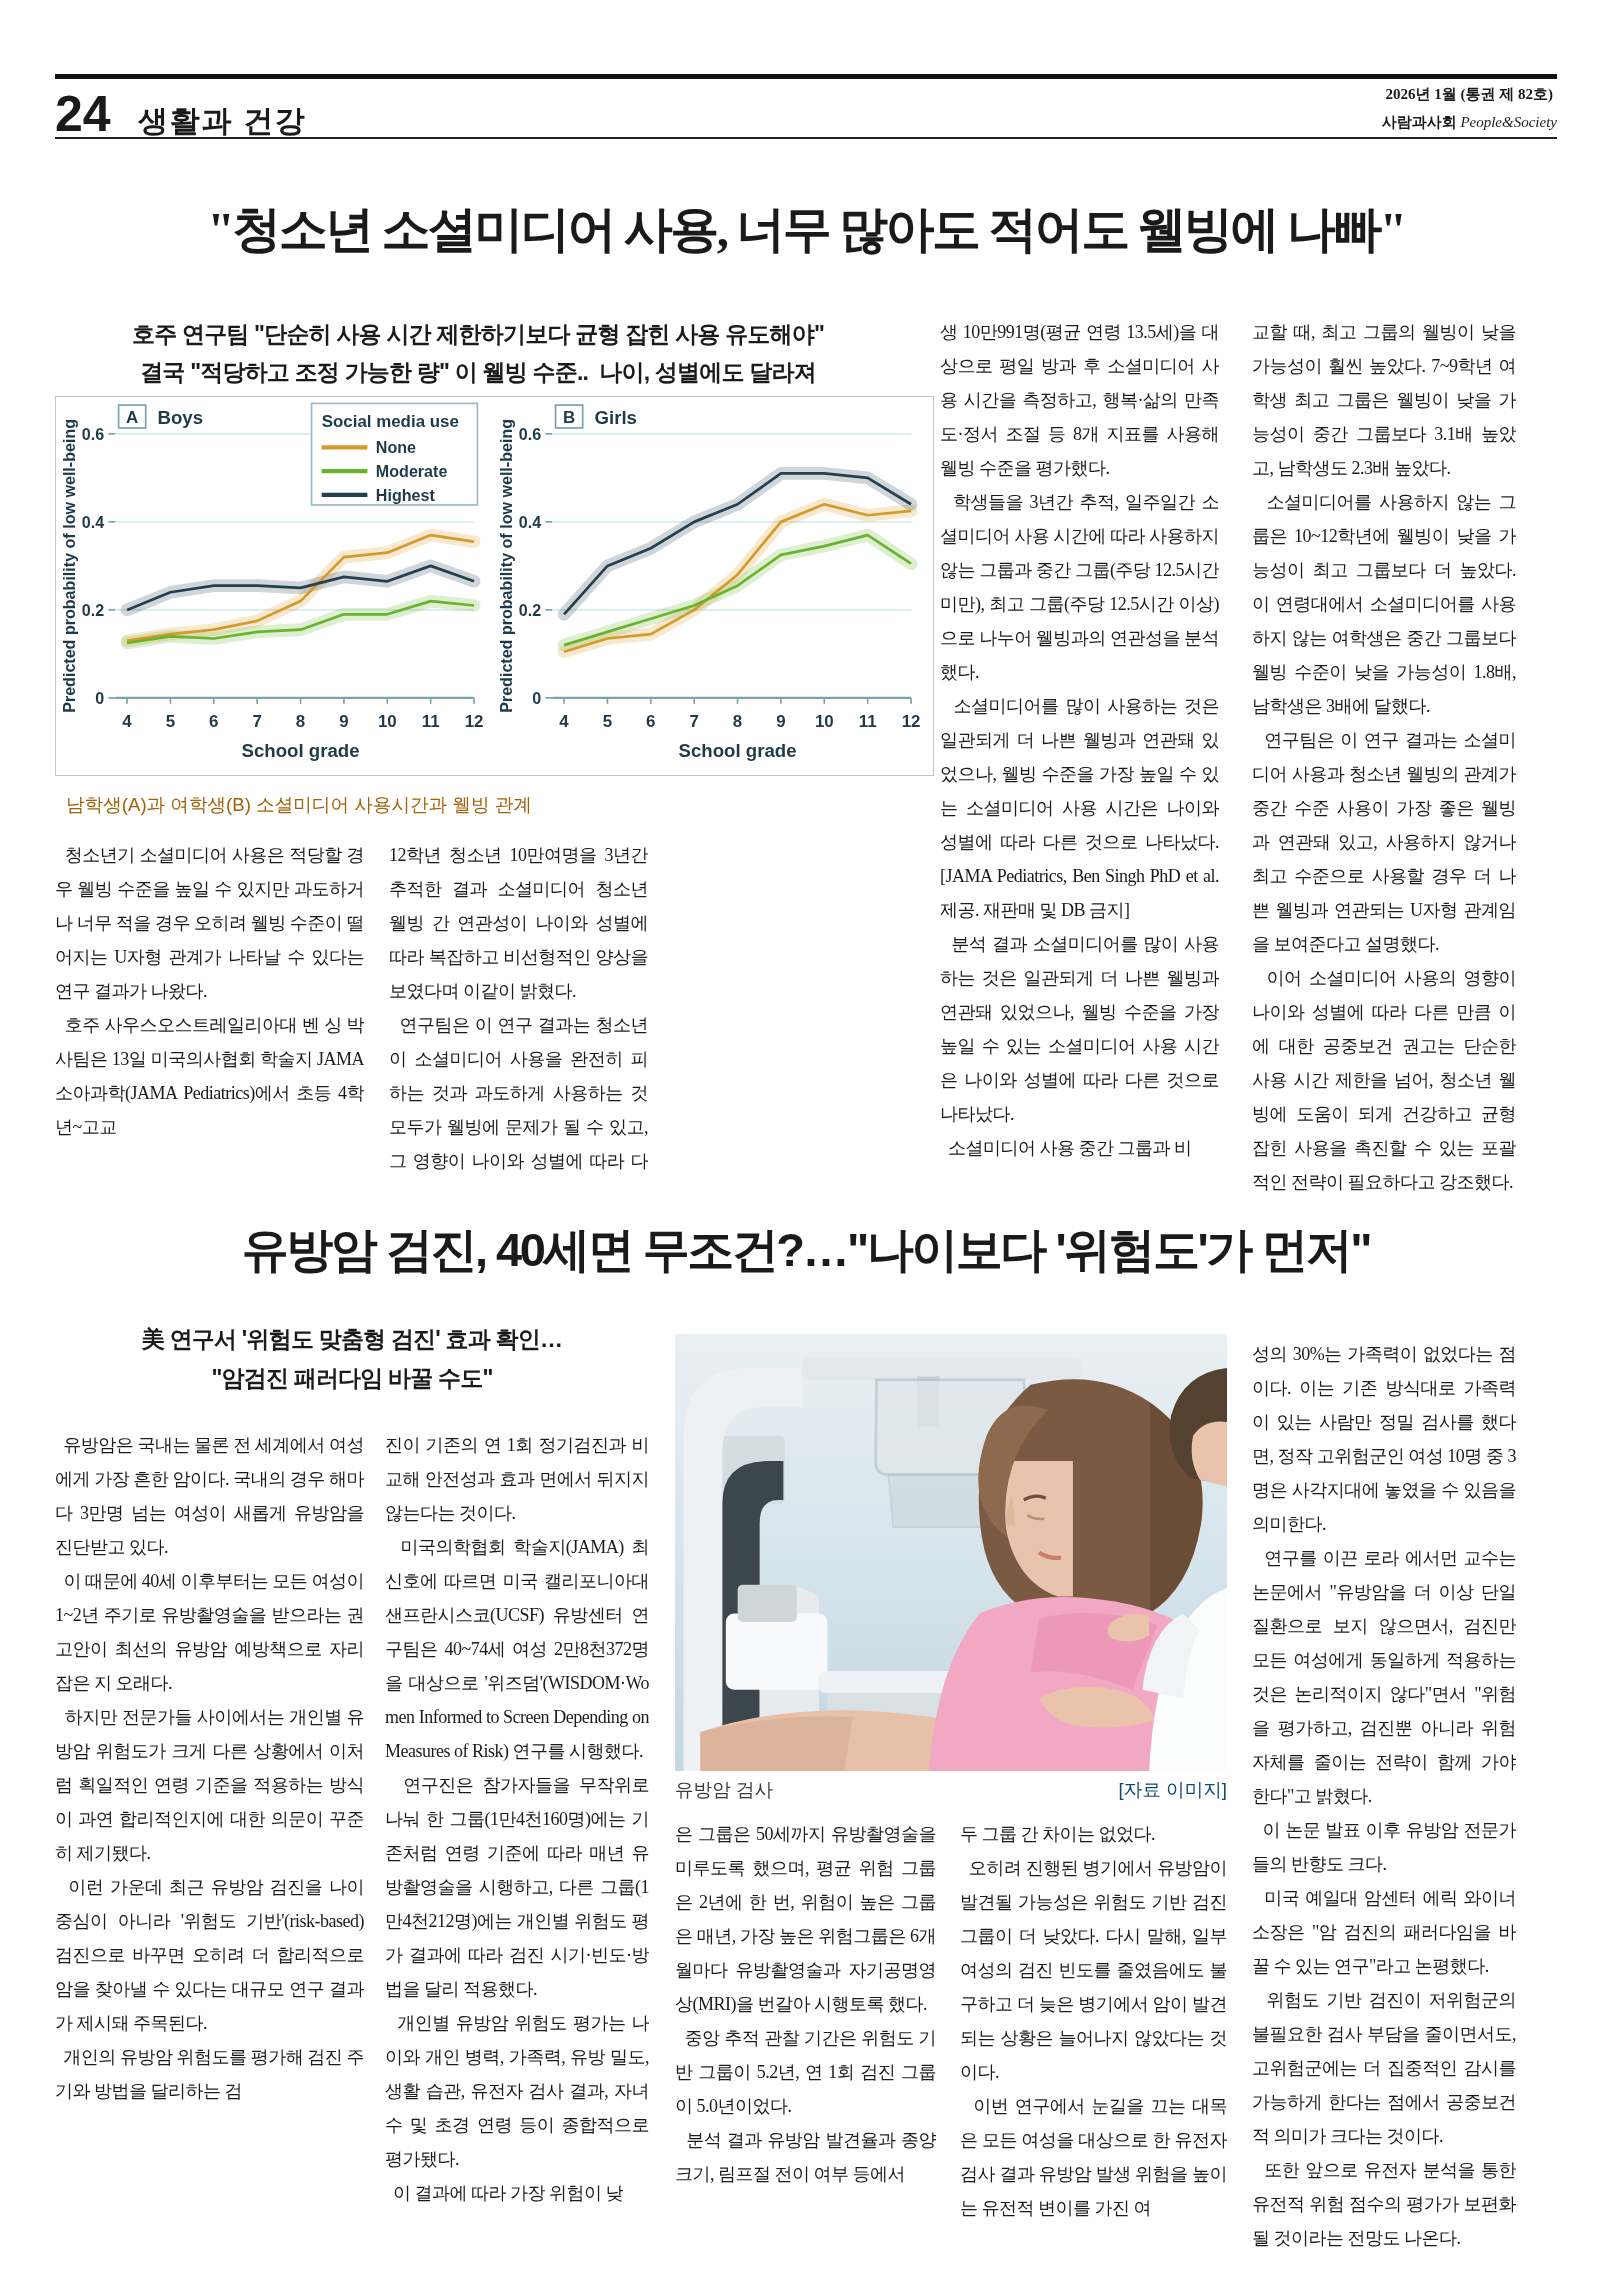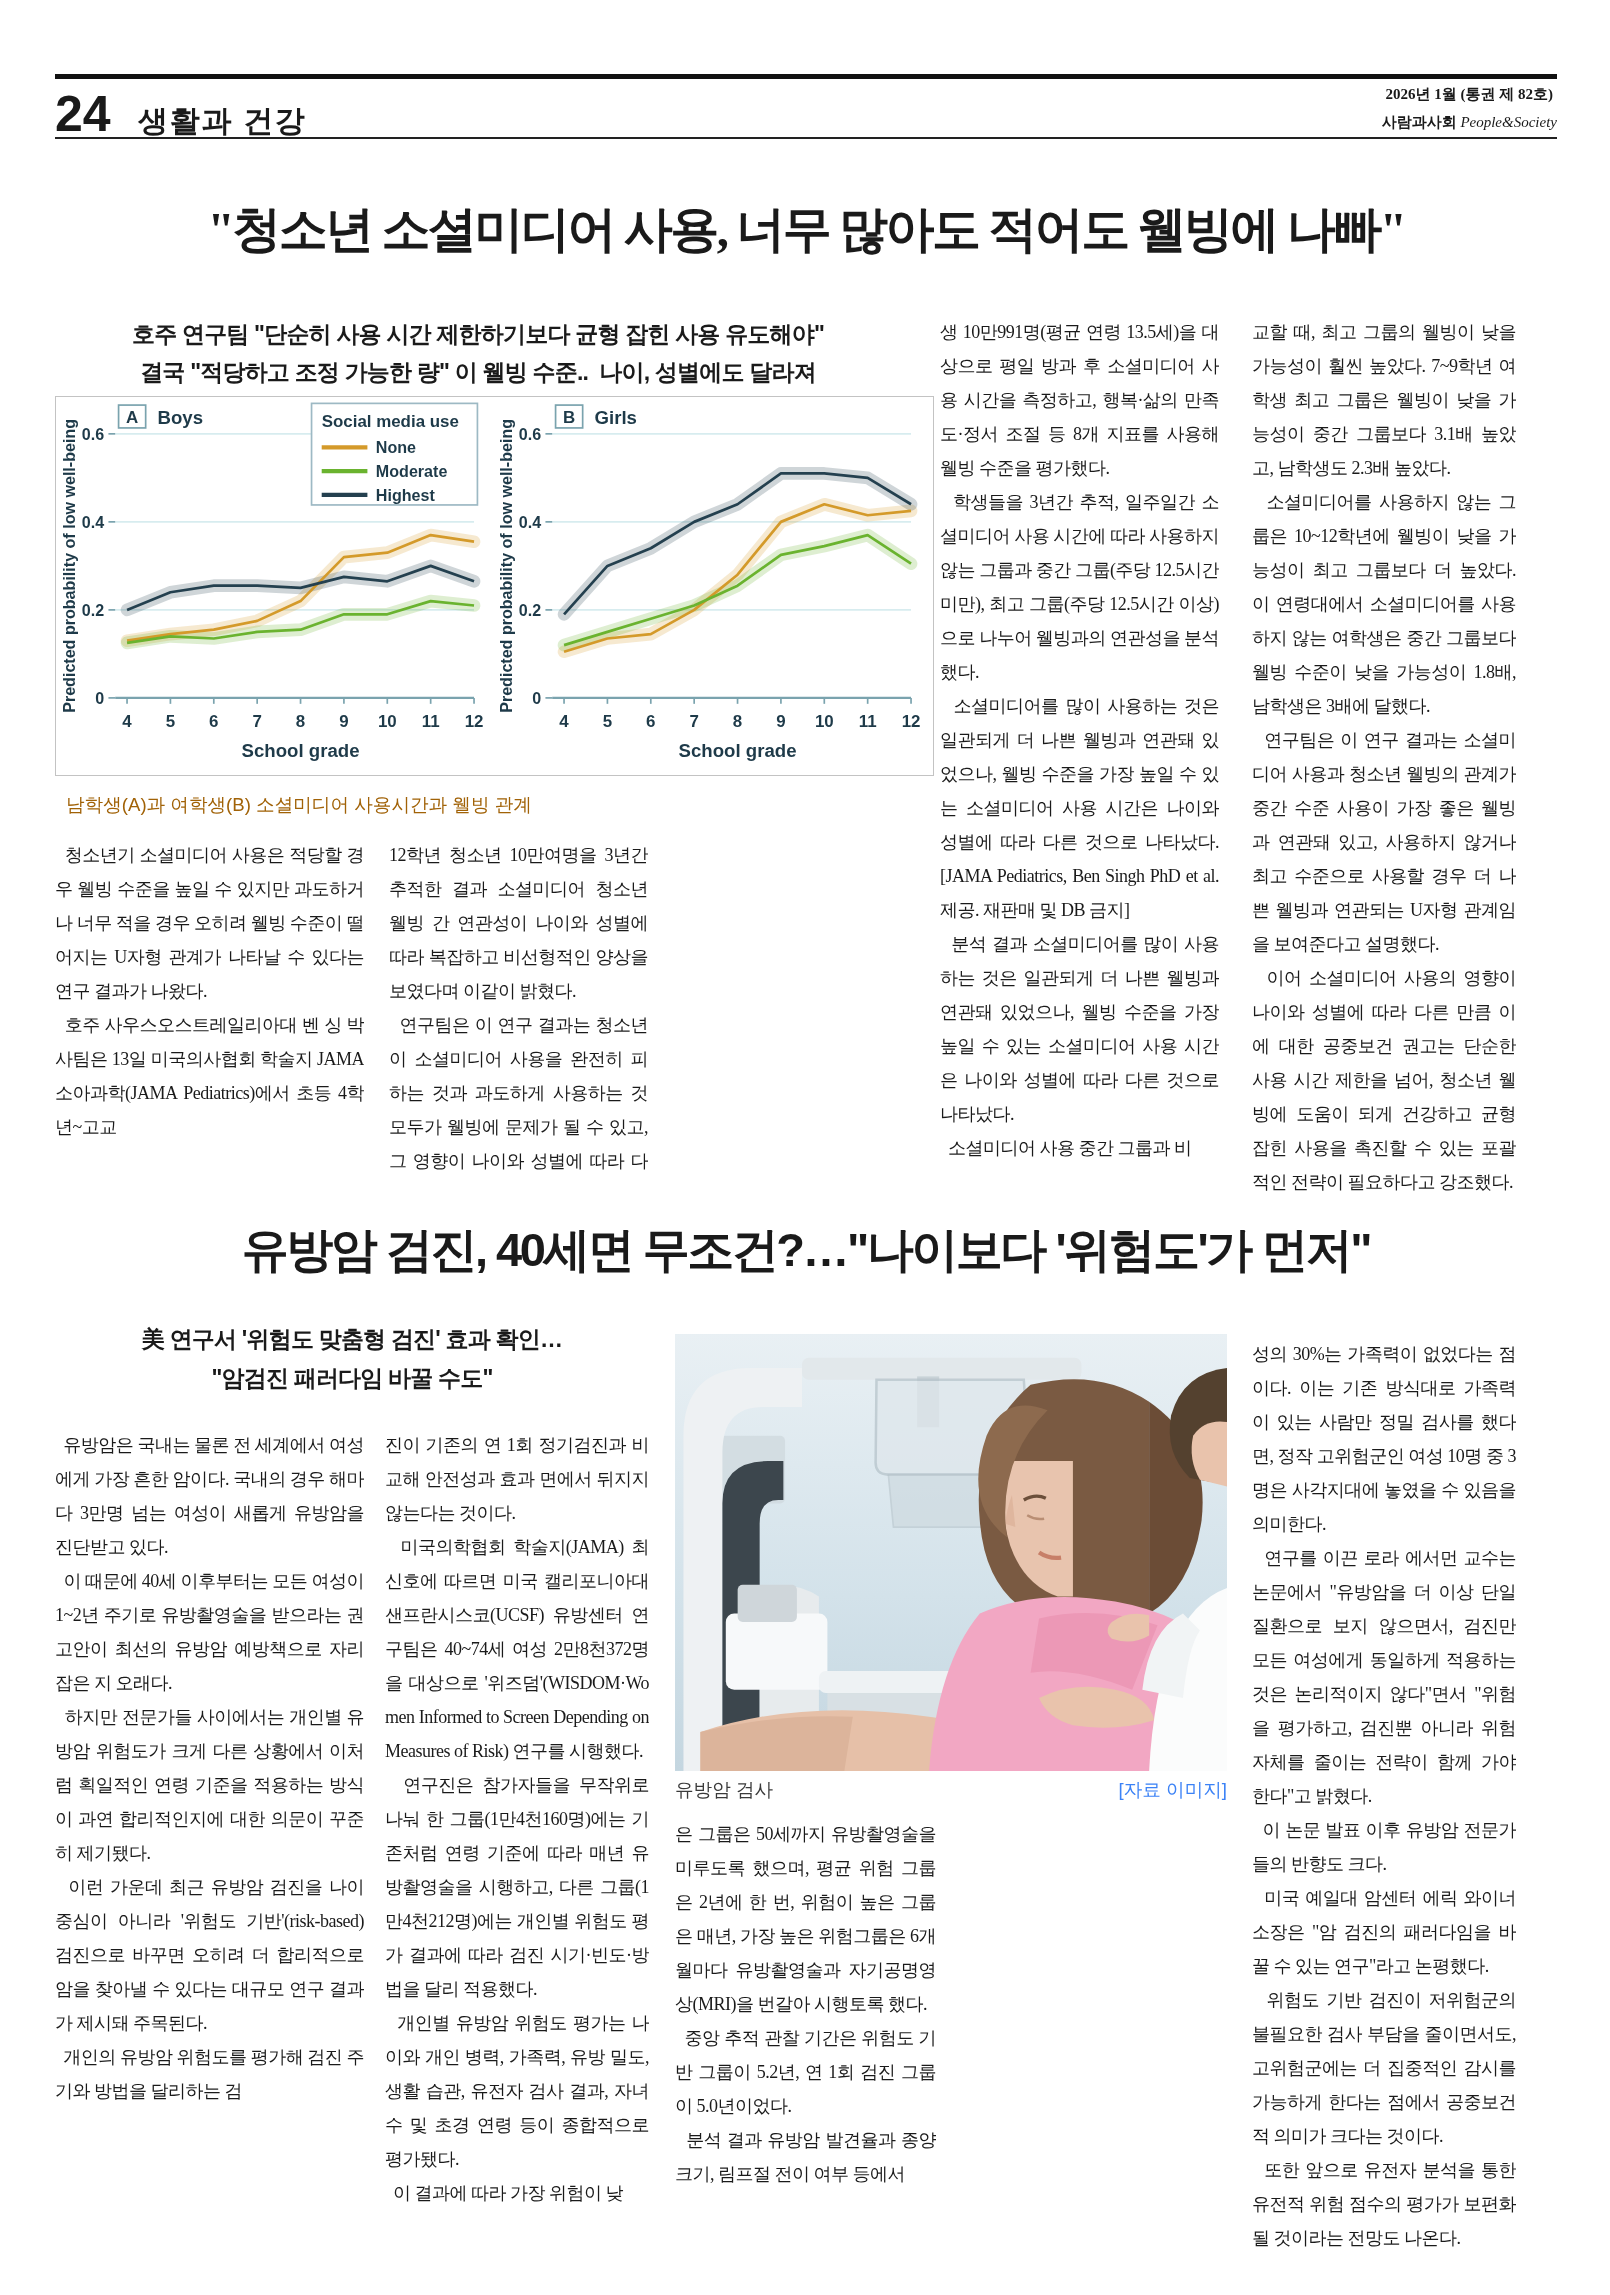--- a/index.html
+++ b/index.html
@@ -37,21 +37,21 @@
   }
   
   .a2-headline {
     left:55px; top:1210px; width:1502px; text-align:center;
     font-family:"Liberation Sans","DejaVu Sans",sans-serif;
     font-weight:bold; font-size:47px; letter-spacing:-2.5px; line-height:80px;
   }
   .a2-lead { left:55px; top:1320px; width:594px; font-size:23px; line-height:39px; letter-spacing:-0.8px; }
   .photo-box { left:675px; top:1334px; width:552px; height:437px; overflow:hidden; background:#dce8ee; }
   .photo-cap-l { left:675px; top:1777px; font-family:"Liberation Sans","DejaVu Sans",sans-serif; font-size:18.6px; color:#3a3a3a; }
-  .photo-cap-r { left:960px; top:1777px; width:267px; text-align:right; font-family:"Liberation Sans","DejaVu Sans",sans-serif; font-size:18.6px; color:#3b82f6; }
+  .photo-cap-r { left:960px; top:1777px; width:267px; text-align:right; font-family:"Liberation Sans","DejaVu Sans",sans-serif; font-size:18.6px; color:#0c4a6e; }
 </style>
 </head>
 <body>
 
 <div id="page">
 
   <div class="rule-thick" style="top:74px"></div>
   <div class="abs" style="left:55px; top:85px;">
     <span class="hdr-num">24</span>
     <span class="hdr-sec" style="margin-left:24px">생활과 건강</span>
@@ -248,20 +248,23 @@
   이런 가운데 최근 유방암 검진을 나이 중심이 아니라 '위험도 기반'(risk-based) 검진으로 바꾸면 오히려 더 합리적으로 암을 찾아낼 수 있다는 대규모 연구 결과가 제시돼 주목된다.
   개인의 유방암 위험도를 평가해 검진 주기와 방법을 달리하는 검</div>
   <div class="col" style="left:385px;  top:1428px; width:264px; height:827px;">진이 기존의 연 1회 정기검진과 비교해 안전성과 효과 면에서 뒤지지 않는다는 것이다.
   미국의학협회 학술지(JAMA) 최신호에 따르면 미국 캘리포니아대 샌프란시스코(UCSF) 유방센터 연구팀은 40~74세 여성 2만8천372명을 대상으로 '위즈덤'(WISDOM·Women Informed to Screen Depending on Measures of Risk) 연구를 시행했다.
   연구진은 참가자들을 무작위로 나눠 한 그룹(1만4천160명)에는 기존처럼 연령 기준에 따라 매년 유방촬영술을 시행하고, 다른 그룹(1만4천212명)에는 개인별 위험도 평가 결과에 따라 검진 시기·빈도·방법을 달리 적용했다.
   개인별 유방암 위험도 평가는 나이와 개인 병력, 가족력, 유방 밀도, 생활 습관, 유전자 검사 결과, 자녀 수 및 초경 연령 등이 종합적으로 평가됐다.
   이 결과에 따라 가장 위험이 낮</div>
   <div class="col" style="left:675px;  top:1817px; width:261px; height:425px;">은 그룹은 50세까지 유방촬영술을 미루도록 했으며, 평균 위험 그룹은 2년에 한 번, 위험이 높은 그룹은 매년, 가장 높은 위험그룹은 6개월마다 유방촬영술과 자기공명영상(MRI)을 번갈아 시행토록 했다.
   중앙 추적 관찰 기간은 위험도 기반 그룹이 5.2년, 연 1회 검진 그룹이 5.0년이었다.
   분석 결과 유방암 발견율과 종양 크기, 림프절 전이 여부 등에서</div>
+  <div class="col" style="left:960px; top:1817px; width:267px; height:425px;">두 그룹 간 차이는 없었다.
+  오히려 진행된 병기에서 유방암이 발견될 가능성은 위험도 기반 검진 그룹이 더 낮았다. 다시 말해, 일부 여성의 검진 빈도를 줄였음에도 불구하고 더 늦은 병기에서 암이 발견되는 상황은 늘어나지 않았다는 것이다.
+  이번 연구에서 눈길을 끄는 대목은 모든 여성을 대상으로 한 유전자 검사 결과 유방암 발생 위험을 높이는 유전적 변이를 가진 여</div>
   <div class="col" style="left:1252px; top:1337px; width:264px; height:919px;">성의 30%는 가족력이 없었다는 점이다. 이는 기존 방식대로 가족력이 있는 사람만 정밀 검사를 했다면, 정작 고위험군인 여성 10명 중 3명은 사각지대에 놓였을 수 있음을 의미한다.
   연구를 이끈 로라 에서먼 교수는 논문에서 "유방암을 더 이상 단일 질환으로 보지 않으면서, 검진만 모든 여성에게 동일하게 적용하는 것은 논리적이지 않다"면서 "위험을 평가하고, 검진뿐 아니라 위험 자체를 줄이는 전략이 함께 가야 한다"고 밝혔다.
   이 논문 발표 이후 유방암 전문가들의 반향도 크다.
   미국 예일대 암센터 에릭 와이너 소장은 "암 검진의 패러다임을 바꿀 수 있는 연구"라고 논평했다.
   위험도 기반 검진이 저위험군의 불필요한 검사 부담을 줄이면서도, 고위험군에는 더 집중적인 감시를 가능하게 한다는 점에서 공중보건적 의미가 크다는 것이다.
   또한 앞으로 유전자 분석을 통한 유전적 위험 점수의 평가가 보편화될 것이라는 전망도 나온다.</div>
 
 </div>
 
 

